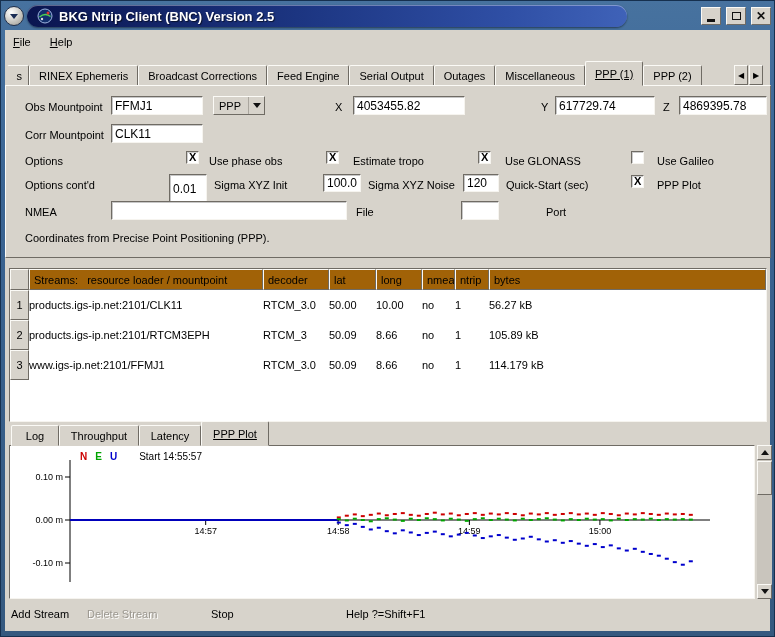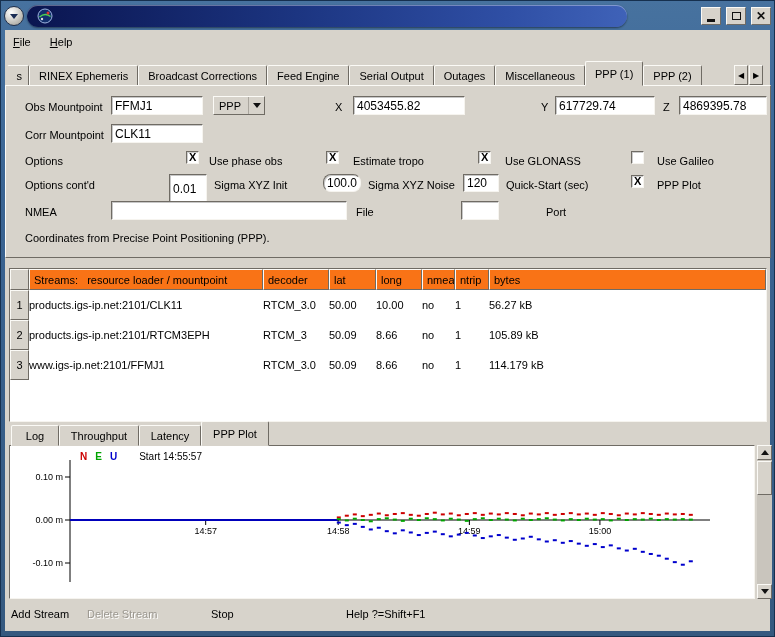--- a/index.html
+++ b/index.html
@@ -41,21 +41,21 @@
 
   
   .tabbar { position:absolute; left:2px; top:31px; height:25px; display:flex; align-items:flex-end; }
   .tab { height:21px; padding:0 9px; display:flex; align-items:center; justify-content:center;
          white-space:nowrap; cursor:pointer; background:#d7d3cb; margin-right:0px;
          border:1px solid; border-color:#fbfaf6 #6f6b64 transparent #fbfaf6;
          border-radius:2px 2px 0 0; }
   .tab.clip { width:22px; padding:0 6px 0 0; justify-content:flex-end; overflow:hidden;
               border-left-color:transparent; }
   .tab.selected { height:25px; font-weight:normal; position:relative; z-index:3;
-                  border-bottom:1px solid #d7d3cb; }
+                  border-bottom:1px solid #d7d3cb;text-decoration:underline; }
   .tab-scroll { position:absolute; top:35px; width:14px; height:20px; cursor:pointer;
                 background:#d7d3cb; border:1px solid; border-color:#fbfaf6 #6f6b64 #6f6b64 #fbfaf6;
                 display:flex; align-items:center; justify-content:center; font-size:8px; }
 
   .pane { position:absolute; left:0; top:55px; width:766px; height:173px;
           border:1px solid; border-color:#fbfaf6 #6f6b64 #6f6b64 #fbfaf6; background:#d7d3cb; z-index:1; }
 
   .flabel { position:absolute; height:15px; line-height:15px; white-space:nowrap; z-index:2; }
   .field { position:absolute; height:19px; background:#fff; z-index:2;
            border:1px solid; border-color:#6f6b64 #f6f4ef #f6f4ef #6f6b64;
@@ -75,21 +75,21 @@
   .cb[data-checked="true"]::after { content:"X"; position:absolute; left:2px; top:-1px;
         font-size:11px; font-weight:bold; color:#000; }
 
   
   .table-frame { position:absolute; left:4px; top:238px; width:758px; height:154px; background:#fff; z-index:2;
                  border:1px solid; border-color:#6f6b64 #f6f4ef #f6f4ef #6f6b64;
                  box-shadow:inset 1px 1px 0 rgba(0,0,0,.2); overflow:hidden; }
   .tgrid { display:grid; width:100%; height:100%;
            grid-template-columns:19px 234px 66px 47px 46px 33px 34px 1fr;
            grid-template-rows:21px 30px 30px 30px 1fr; }
-  .hcell { background:#f97316; border:1px solid; border-color:#fbfaf6 #6f6b64 #6f6b64 #fbfaf6;
+  .hcell { background:#a16207; border:1px solid; border-color:#fbfaf6 #6f6b64 #6f6b64 #fbfaf6;
            display:flex; align-items:center; padding:0 4px; white-space:pre; overflow:hidden; cursor:pointer; }
   .corner { background:#d7d3cb; border:1px solid; border-color:#fbfaf6 #6f6b64 #6f6b64 #fbfaf6; }
   .numcell { background:#d7d3cb; border:1px solid; border-color:#fbfaf6 #6f6b64 #6f6b64 #fbfaf6;
              display:flex; align-items:center; justify-content:center; }
   .dcell { background:#fff; display:flex; align-items:center; padding:0 0; white-space:nowrap; overflow:hidden; }
   .filler { background:#fff; grid-column:1 / -1; }
 
   
   .bottom-tabbar { position:absolute; left:6px; top:392px; height:24px; display:flex; align-items:flex-end; z-index:2; }
   .plot-frame { position:absolute; left:4px; top:415px; width:746px; height:154px; background:#fff; z-index:1;
@@ -123,20 +123,21 @@
     <div class="round-btn">
       <span class="glyph"></span>
     </div>
     <div class="title-capsule">
       <svg width="16" height="16" viewBox="0 0 16 16">
         <circle cx="8" cy="8" r="7" fill="#12306e" stroke="#9fb6e0" stroke-width="1"></circle>
         <path d="M2.5 9 C6 6, 10 6, 13.5 8.5" stroke="#4fd14f" stroke-width="1.4" fill="none"></path>
         <circle cx="11" cy="5" r="1.5" fill="#d33"></circle>
         <circle cx="5" cy="11" r="1.2" fill="#ddd"></circle>
       </svg>
+      <span class="title-text">BKG Ntrip Client (BNC) Version 2.5</span>
     </div>
     <div class="title-spacer"></div>
     <div class="win-btn">
         <span class="ic-min"></span>
       </div>
     <div class="win-btn">
         <span class="ic-max"></span>
       </div>
     <div class="win-btn">
         <span class="ic-close">✕</span>
@@ -190,21 +191,21 @@
     <span class="cb" style="left:321px;top:121px;" data-checked="true"></span>
     <span class="flabel" style="left:348px;top:124px;">Estimate tropo</span>
     <span class="cb" style="left:473px;top:121px;" data-checked="true"></span>
     <span class="flabel" style="left:500px;top:124px;">Use GLONASS</span>
     <span class="cb" style="left:626px;top:121px;" data-checked="false"></span>
     <span class="flabel" style="left:652px;top:124px;">Use Galileo</span>
 
     <span class="flabel" style="left:20px;top:148px;">Options cont'd</span>
     <input class="field" style="left: 164px; top: 144px; width: 38px; height: 30px;" value="0.01">
     <span class="flabel" style="left:209px;top:148px;">Sigma XYZ Init</span>
-    <input class="field" style="left: 318px; top: 144px; width: 38px; height: 18px; border-radius: 8px;" value="100.0">
+    <input class="field" style="left: 318px; top: 144px; width: 38px; height: 18px;" value="100.0">
     <span class="flabel" style="left:363px;top:148px;">Sigma XYZ Noise</span>
     <input class="field" style="left: 458px; top: 144px; width: 36px; height: 18px;" value="120">
     <span class="flabel" style="left:501px;top:148px;">Quick-Start (sec)</span>
     <span class="cb" style="left:626px;top:145px;" data-checked="true"></span>
     <span class="flabel" style="left:652px;top:148px;">PPP Plot</span>
 
     <span class="flabel" style="left:20px;top:175px;">NMEA</span>
     <input class="field" style="left: 106px; top: 171px; width: 236px;" value="">
     <span class="flabel" style="left:351px;top:175px;">File</span>
     <input class="field" style="left: 456px; top: 171px; width: 38px;" value="">

